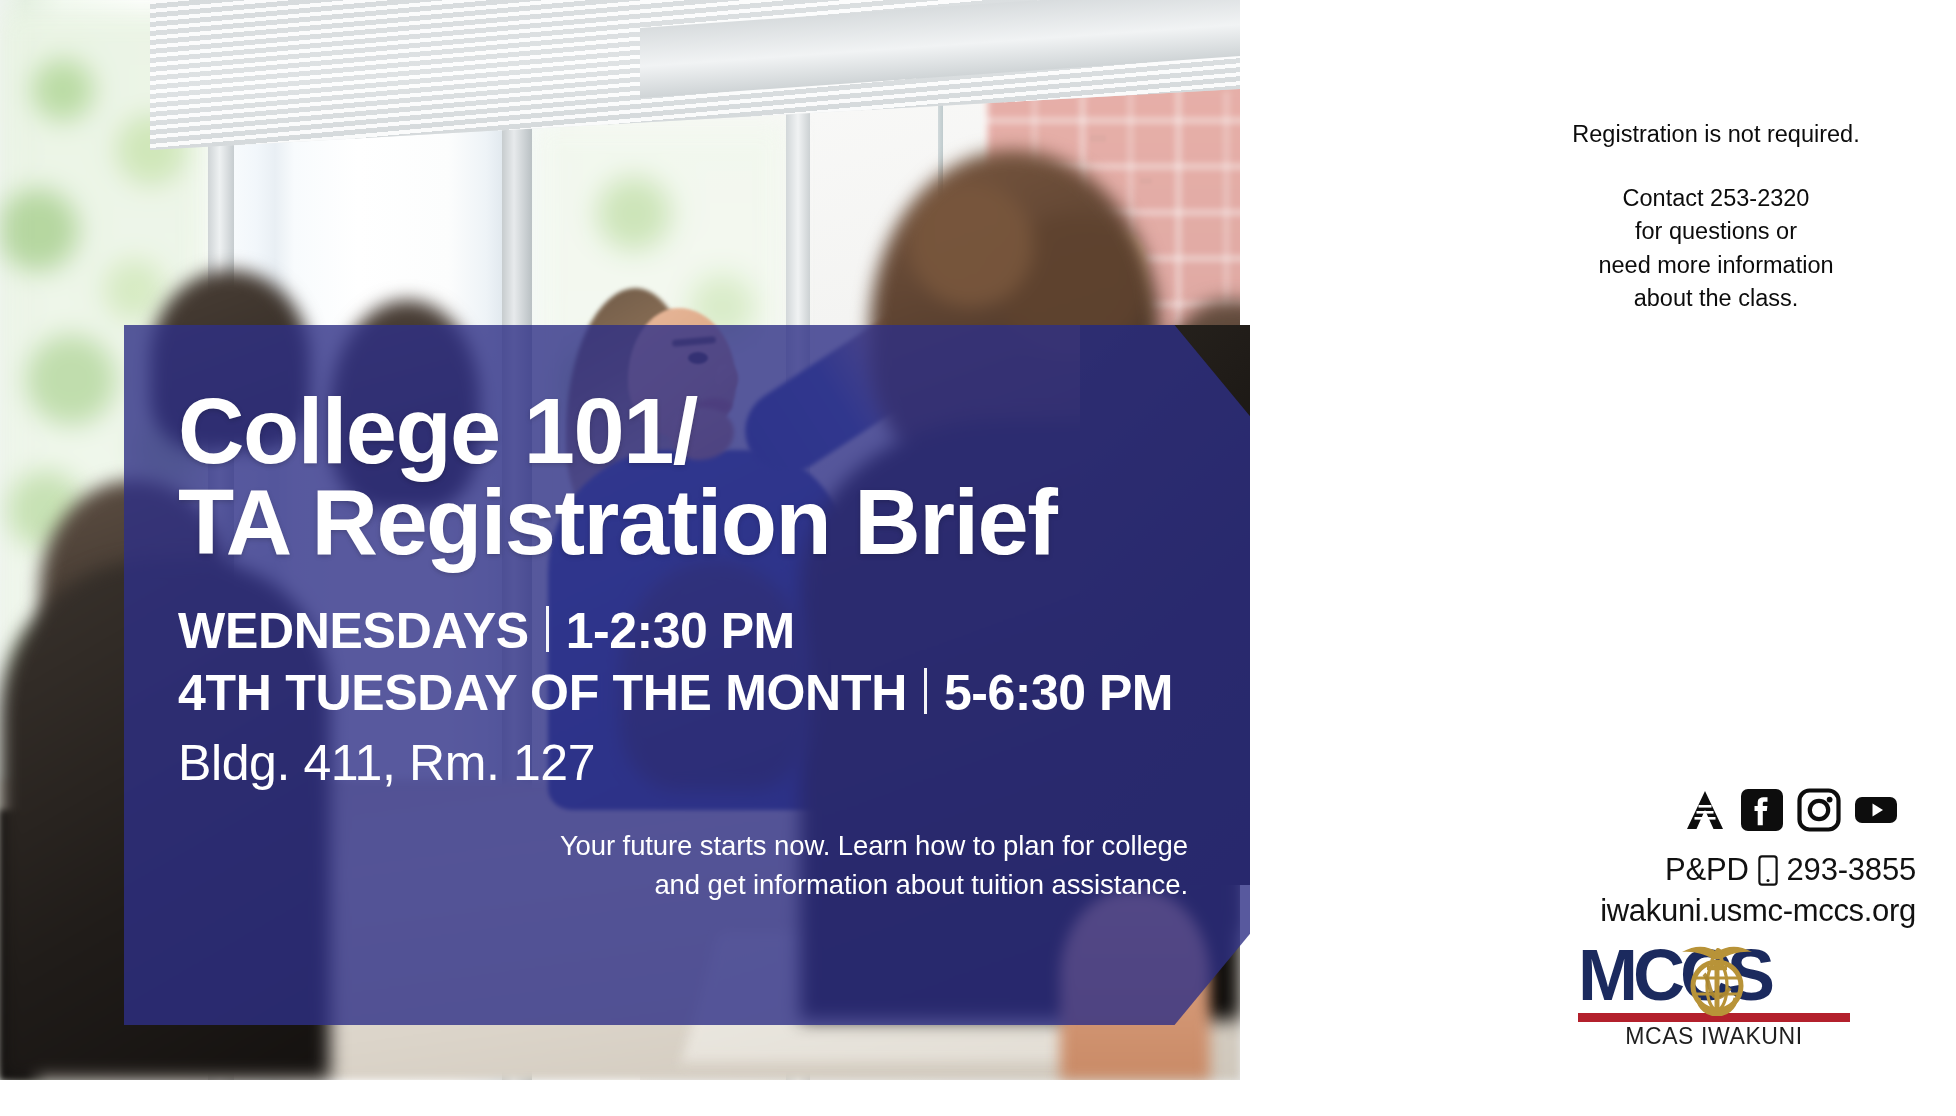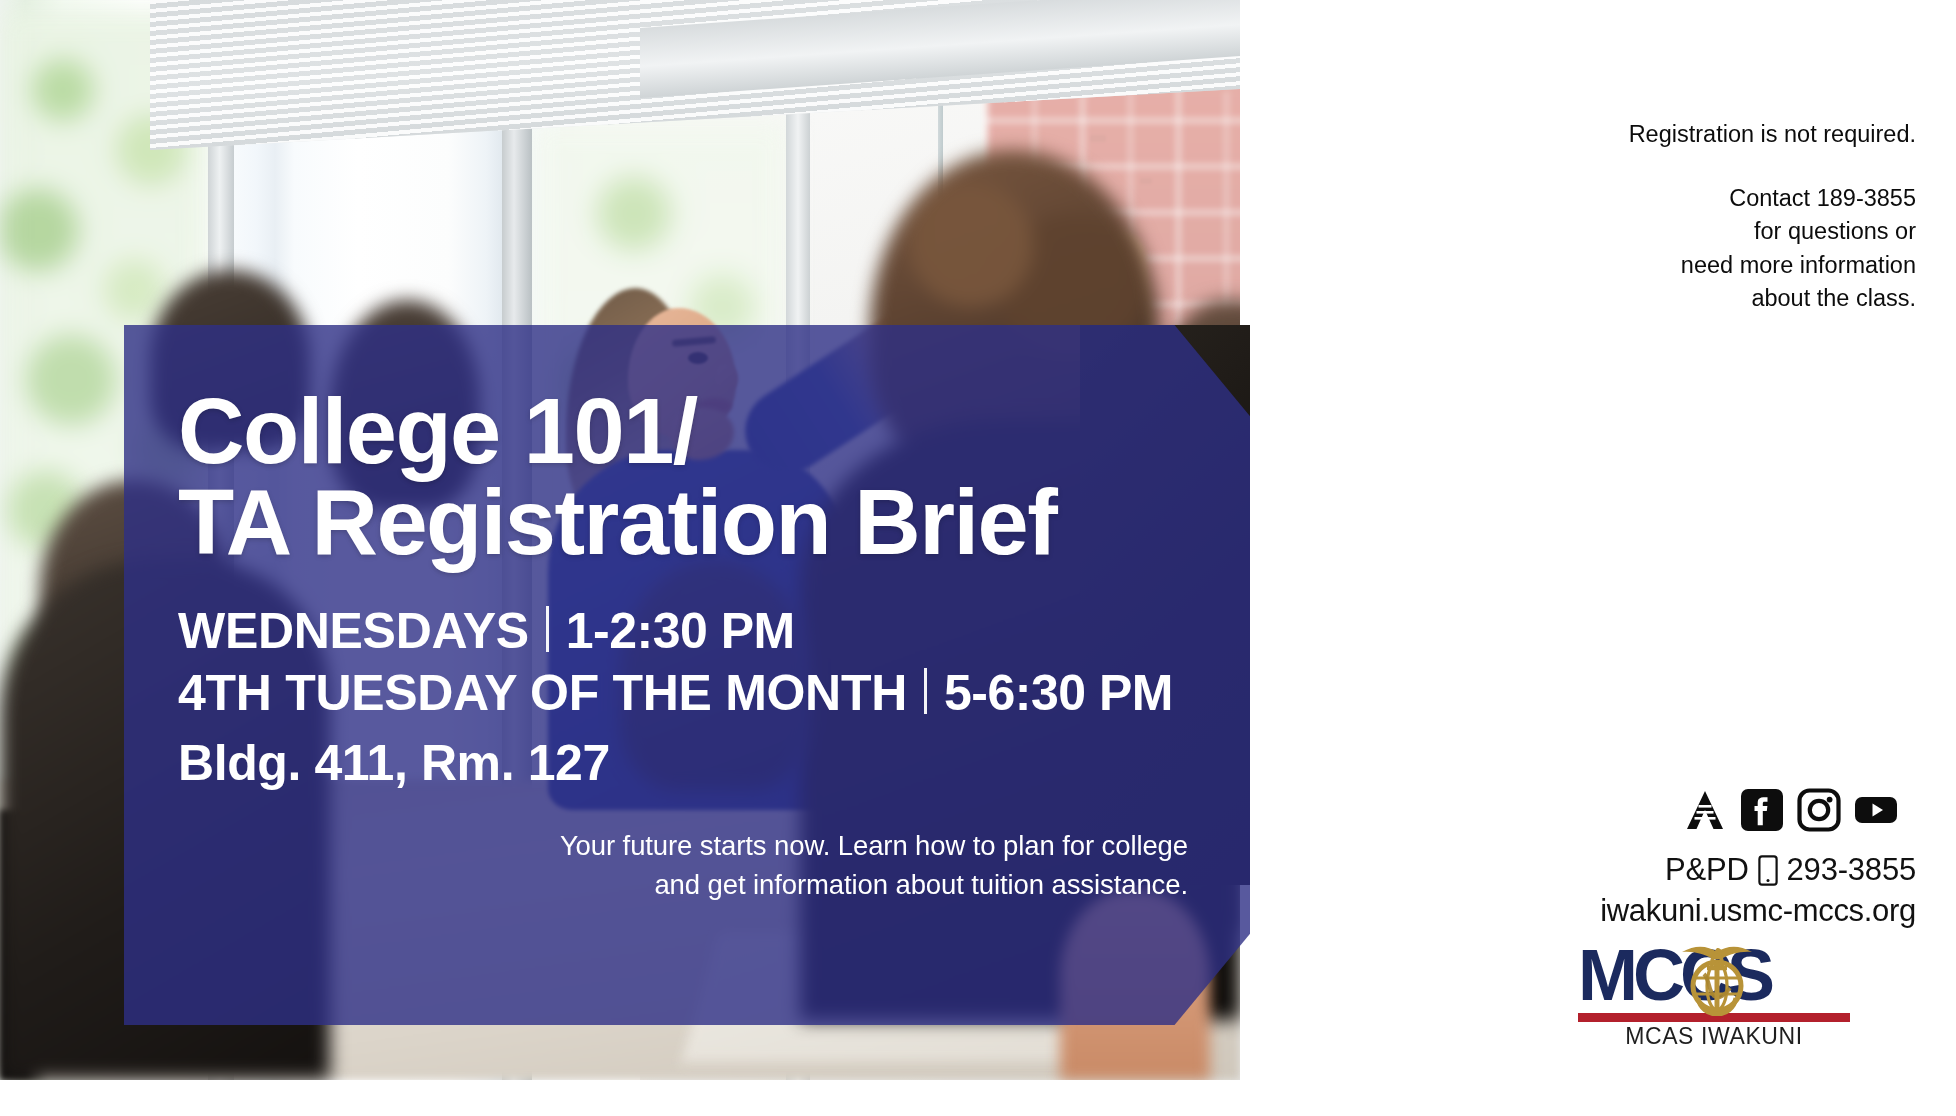--- a/index.html
+++ b/index.html
@@ -361,21 +361,21 @@
     position:relative; top:4px;
     opacity:.95;
   }
   .sched-time {
     font-size:50px;
     font-weight:bold;
     letter-spacing:-0.5px;
   }
   .location {
     font-size:50px;
-    font-weight:bold;
+    font-weight:normal;
     letter-spacing:-0.4px;
     margin-top:12px;
   }
   .desc {
     margin-top:34px;
     font-size:27.5px;
     line-height:1.42;
     letter-spacing:-0.1px;
     white-space:pre-line;
     text-align:right;
@@ -385,21 +385,21 @@
   .right-col {
     position:absolute;
     left:1250px; top:0;
     width:706px; height:1116px;
     background:#ffffff;
   }
   .note-block {
     position:absolute;
     right:40px; top:118px;
     width:400px;
-    text-align:right;
+    text-align:center;
     color:#0c0c0c;
     font-size:23.5px;
     line-height:1.43;
   }
   .note-gap { height:30px; }
   .note-contact { white-space:pre-line; }
 
   
   .socials {
     position:absolute;
@@ -544,21 +544,21 @@
     <div class="location">Bldg. 411, Rm. 127</div>
     <div class="desc">Your future starts now. Learn how to  plan for college
 and get information about tuition assistance.</div>
   </div>
 
   <div class="right-col">
 
     <div class="note-block">
       <div>Registration is not required.</div>
       <div class="note-gap"></div>
-      <div class="note-contact">Contact 189-3855
+      <div class="note-contact">Contact 253-2320
 for questions or
 need more information
 about the class.</div>
     </div>
 
     <div class="socials">
 
       <span>
         <svg class="ico" viewBox="0 0 44 44" aria-hidden="true">
           <path d="M22 3 L40 41 L30.5 41 L22 22 L13.5 41 L4 41 Z" fill="#0d0d0d"></path>

